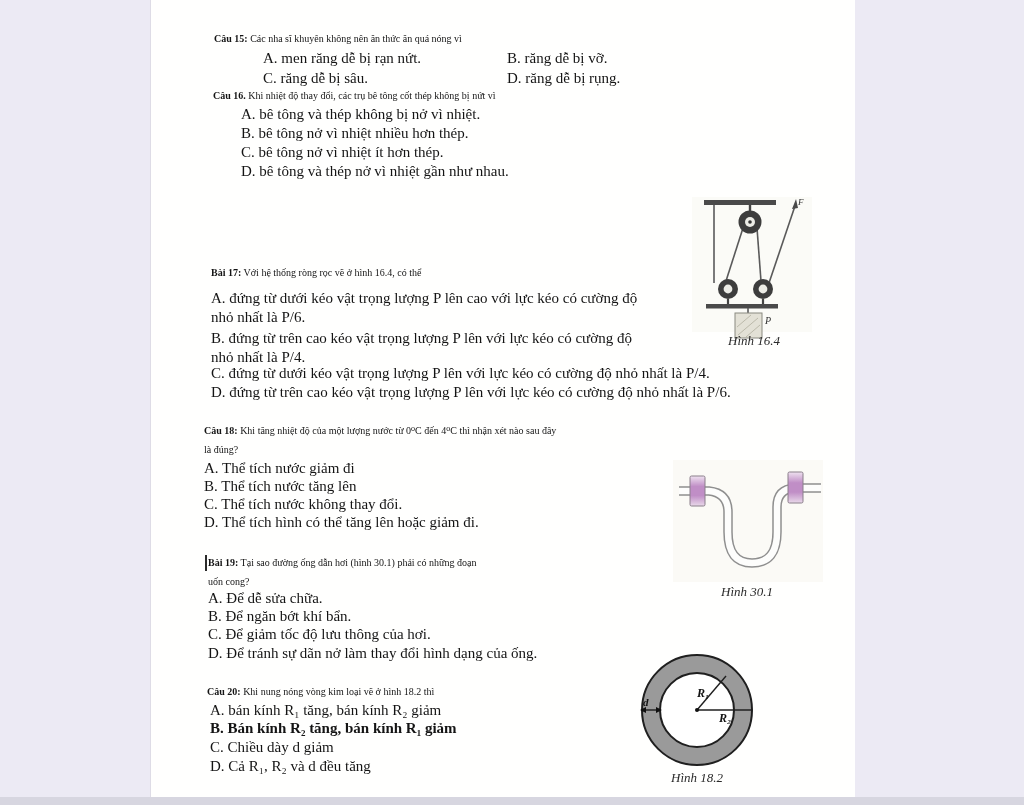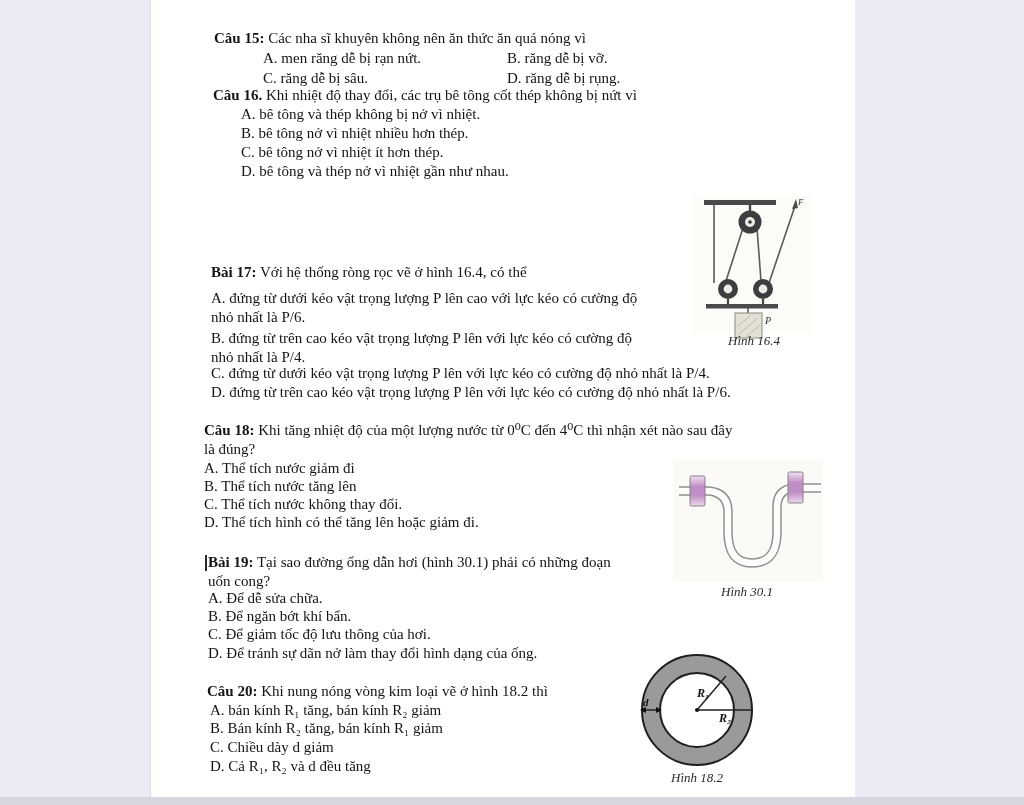--- a/index.html
+++ b/index.html
@@ -12,21 +12,21 @@
   }
   .page {
     position:absolute; left:150px; top:0; width:705px; height:797px;
     background:#fffffe; border-left:1px solid #dedce6;
   }
   .bottom-strip {
     position:absolute; left:0; top:797px; width:1024px; height:8px;
     background:#d7d6e0;
   }
   .abs { position:absolute; }
-  .q-title { font-size:15px; line-height:19px; white-space:nowrap; }
+  .q-title { font-size:10px; line-height:19px; white-space:nowrap; }
   .q-title b { font-weight:bold; }
   .q-title .pre, .pre { white-space:pre-line; }
   .q-title.wrapped { white-space:normal; }
   .opt { font-size:15px; line-height:19px; white-space:nowrap; }
   .opt.wrapped { white-space:pre-line; }
   .fig-caption { font-size:13px; font-style:italic; color:#2a2a2a; white-space:nowrap; }
   .cursor-bar { width:2px; height:16px; background:#2b2b2b; }
   svg text { font-family:"Liberation Serif","DejaVu Serif",serif; }
 </style>
 </head>
@@ -121,21 +121,21 @@
     </div>
     <div class="abs opt" style="left:57px; top:589px;">A. Để dễ sửa chữa.</div>
     <div class="abs opt" style="left:57px; top:607px;">B. Để ngăn bớt khí bẩn.</div>
     <div class="abs opt" style="left:57px; top:625px;">C. Để giảm tốc độ lưu thông của hơi.</div>
     <div class="abs opt" style="left:57px; top:644px;text-align:right;">D. Để tránh sự dãn nở làm thay đổi hình dạng của ống.</div>
 
     <div class="abs q-title" style="left:56px; top:682px;">
       <b>Câu 20:</b><span class="pre"> Khi nung nóng vòng kim loại vẽ ở hình 18.2 thì</span>
     </div>
     <div class="abs opt" style="left:59px; top:701px;">A. bán kính R₁ tăng, bán kính R₂ giảm</div>
-    <div class="abs opt" style="left:59px; top:719px;">B. Bán kính R₂ tăng, bán kính R₁ giảm</div>
+    <div class="abs opt" style="left:59px; top:719px;font-weight:bold;">B. Bán kính R₂ tăng, bán kính R₁ giảm</div>
     <div class="abs opt" style="left:59px; top:738px;">C. Chiều dày d giảm</div>
     <div class="abs opt" style="left:59px; top:757px;">D. Cả R₁, R₂ và d đều tăng</div>
 
     <svg class="abs" style="left:488px; top:650px;" width="125" height="125" viewBox="0 0 125 125">
       <circle cx="58" cy="60" r="55" fill="#9a9a9a" stroke="#1f1f1f" stroke-width="2"></circle>
       <circle cx="58" cy="60" r="37" fill="#ffffff" stroke="#1f1f1f" stroke-width="2"></circle>
       <line x1="58" y1="60" x2="87" y2="26" stroke="#1f1f1f" stroke-width="1.4"></line>
       <line x1="58" y1="60" x2="113" y2="60" stroke="#1f1f1f" stroke-width="1.4"></line>
       <circle cx="58" cy="60" r="2" fill="#111"></circle>
       <line x1="3" y1="60" x2="21" y2="60" stroke="#111" stroke-width="1.3"></line>

